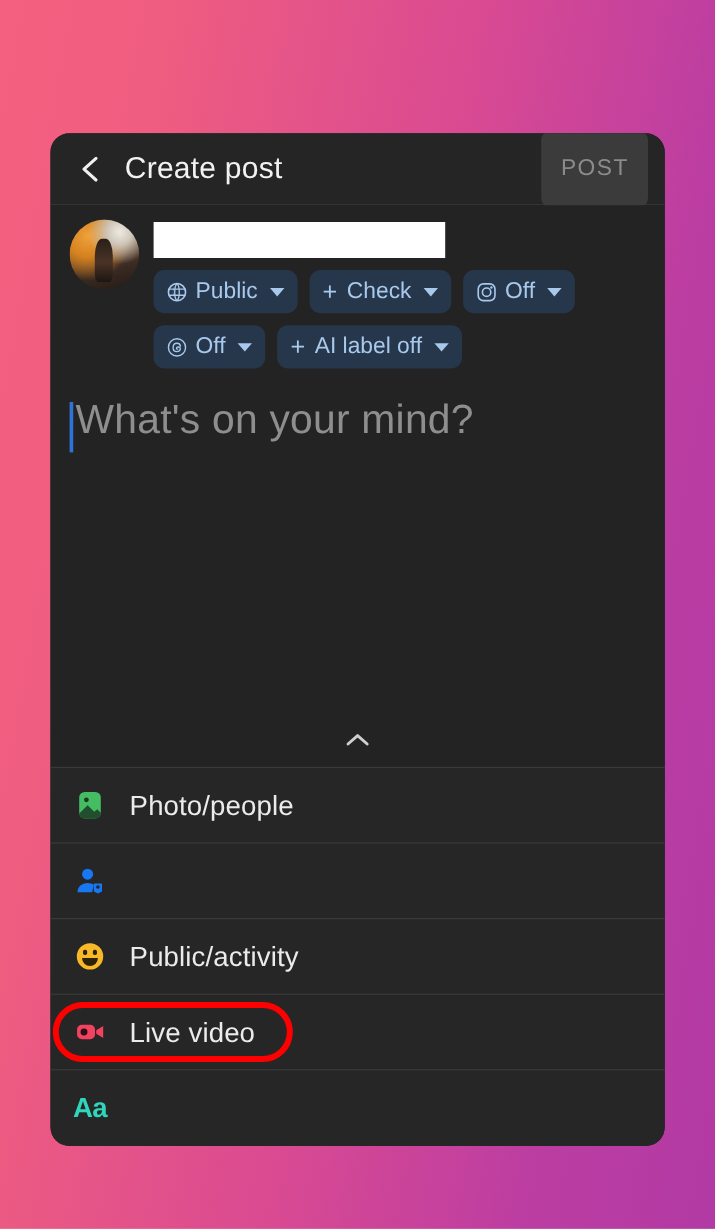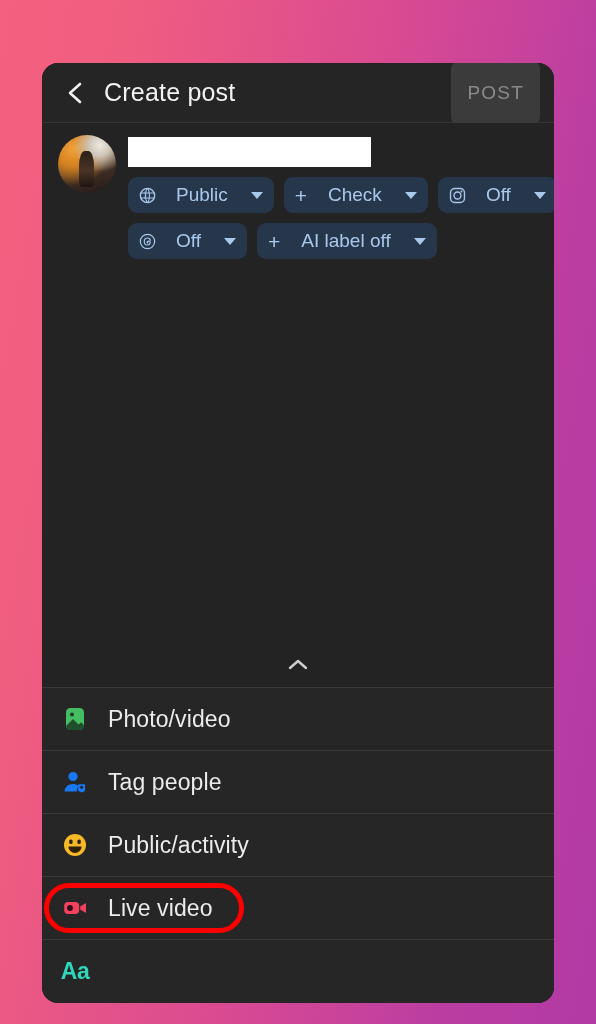--- a/index.html
+++ b/index.html
@@ -15,21 +15,21 @@
     background: linear-gradient(100deg, #f4607f 0%, #ef5d80 18%, #d94a92 52%, #bb3da2 80%, #b23aa4 100%);
     display: flex;
     align-items: center;
     justify-content: center;
   }
 
   
   .phone {
     position: relative;
     width: 512px;
-    height: 940px;
+    height: 844px;
     margin-top: 42px;
     background: #232323;
     border-radius: 16px;
     overflow: hidden;
     display: flex;
     flex-direction: column;
   }
 
   
   .topbar {
@@ -125,21 +125,21 @@
   .chip-row {
     display: flex;
     gap: 10px;
     margin-bottom: 10px;
     flex-wrap: nowrap;
   }
 
   .chip {
     display: inline-flex;
     align-items: center;
-    gap: 20px;
+    gap: 7px;
     background: #27374b;
     border: none;
     border-radius: 9px;
     padding: 7px 11px;
     color: #9cc2ea;
     font-size: 19px;
     font-family: inherit;
     white-space: nowrap;
   }
   .chip .chip-label { color: #a8c8ec; }
@@ -319,53 +319,56 @@
               <span class="plus">+</span>
               <span class="chip-label">AI label off</span>
               <span class="caret"></span>
             </button>
           </div>
 
         </div>
       </div>
     </div>
 
+    <div class="editor">
+      <div class="caret-bar"></div>
+      <div class="placeholder">What's on your mind?</div>
+    </div>
   </div>
 
   <div class="collapse-handle">
     <span>
       <svg width="22" height="14" viewBox="0 0 22 14">
         <path d="M3 10 L11 3 L19 10" fill="none" stroke="#cfcfcf" stroke-width="2.4" stroke-linecap="round" stroke-linejoin="round"></path>
       </svg>
     </span>
   </div>
 
   <div class="options">
 
     <div class="option-row">
       <span class="option-icon">
         <svg width="26" height="26" viewBox="0 0 26 26">
           <rect x="4" y="2" width="18" height="22" rx="4.5" fill="#45bd62"></rect>
           <circle cx="10" cy="8.5" r="2" fill="#1b3b25"></circle>
           <path d="M4 20 L11 13 L16.5 18.5 L19 16.3 L22 19.3 L22 19.5 A4.5 4.5 0 0 1 17.5 24 L8.5 24 A4.5 4.5 0 0 1 4 19.5 Z" fill="#1b3b25" opacity=".85"></path>
         </svg>
       </span>
-      <span class="option-label">Photo/video</span>
+      <span class="option-label">Photo/people</span>
     </div>
 
     <div class="option-row">
       <span class="option-icon">
         <svg width="26" height="26" viewBox="0 0 26 26">
           <circle cx="11" cy="7.5" r="4.6" fill="#1877f2"></circle>
           <path d="M2.6 22.5c0-4.7 3.8-7.6 8.4-7.6 2 0 3.9.6 5.3 1.6l-1.6 6z" fill="#1877f2"></path>
           <path d="M16.2 15.2 L23 15.2 L23 22 L19.6 23.6 L16.2 22 Z" fill="#1877f2"></path>
           <circle cx="19.6" cy="18.2" r="1.5" fill="#262626"></circle>
         </svg>
       </span>
-      <span class="option-label">Tag people</span>
     </div>
 
     <div class="option-row">
       <span class="option-icon">
         <svg width="26" height="26" viewBox="0 0 26 26">
           <circle cx="13" cy="13" r="11" fill="#f7b928"></circle>
           <rect x="7.2" y="7.5" width="3.4" height="4.4" rx="1.5" fill="#2b2208"></rect>
           <rect x="15.4" y="7.5" width="3.4" height="4.4" rx="1.5" fill="#2b2208"></rect>
           <path d="M6.4 14.4 L19.6 14.4 A6.6 6.6 0 0 1 6.4 14.4 Z" fill="#2b2208"></path>
         </svg>

